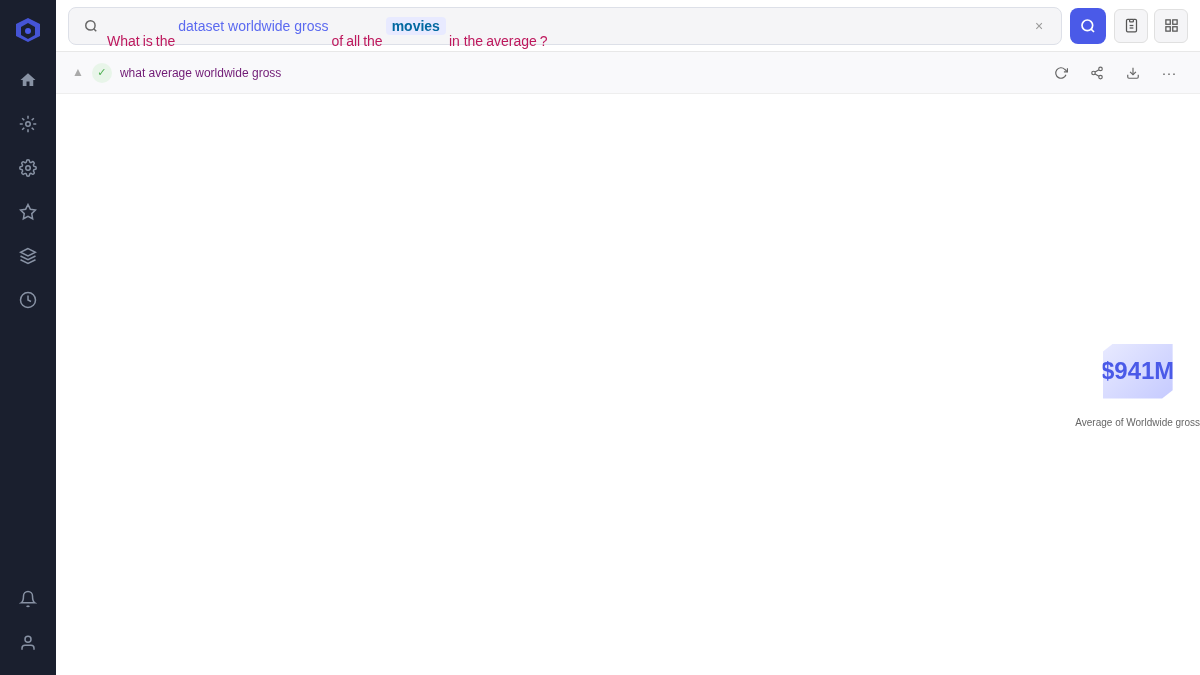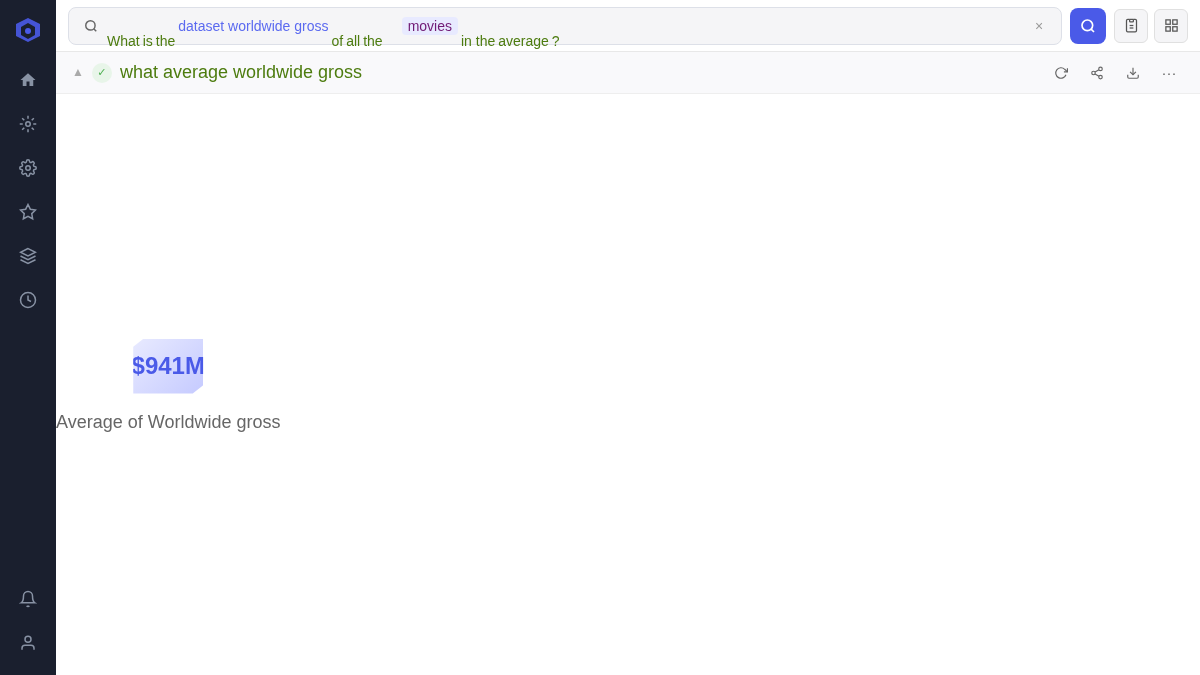--- a/index.html
+++ b/index.html
@@ -106,37 +106,36 @@
 
     .query-tokens {
       display: flex;
       align-items: center;
       gap: 3px;
       flex: 1;
       font-size: 14px;
     }
 
     .token-plain {
-      color: #4d7c0f;
+      color: #be185d;
       font-weight: 400;
       margin-top: 30px;
     }
 
     .token-highlight {
       color: #5b6af0;
       font-weight: 500;
     }
 
     .token-blue-bg {
       background: #e8eaff;
-      color: #701a75;
+      color: #0369a1;
       padding: 1px 6px;
       border-radius: 4px;
-      font-weight: 400;
-      margin-left: 16px;
+      font-weight: 700;
     }
 
     .clear-btn {
       width: 20px;
       height: 20px;
       display: flex;
       align-items: center;
       justify-content: center;
       cursor: pointer;
       color: #999;
@@ -201,22 +200,22 @@
       background: #e8f5e9;
       border-radius: 50%;
       display: flex;
       align-items: center;
       justify-content: center;
       color: #4caf50;
       font-size: 11px;
     }
 
     .subtitle-text {
-      font-size: 18px;
-      color: #4d7c0f;
+      font-size: 12px;
+      color: #701a75;
     }
 
     .subtitle-right {
       display: flex;
       align-items: center;
       gap: 6px;
     }
 
     .subtitle-btn {
       width: 30px;
@@ -228,21 +227,21 @@
       cursor: pointer;
       color: #666;
       font-size: 15px;
     }
 
     
     .result-area {
       flex: 1;
       display: flex;
       flex-direction: column;
-      align-items: flex-start;
+      align-items: flex-end;
       justify-content: center;
       background: #ffffff;
     }
 
     .metric-card {
       display: flex;
       flex-direction: column;
       align-items: center;
       gap: 16px;
     }
@@ -260,21 +259,21 @@
       width: 70px;
       height: 55px;
       background: linear-gradient(135deg, #e8eaff 0%, #c5caff 100%);
       clip-path: polygon(0% 15%, 15% 0%, 100% 0%, 100% 85%, 85% 100%, 0% 100%);
       display: flex;
       align-items: center;
       justify-content: center;
     }
 
     .metric-label {
-      font-size: 18px;
+      font-size: 10px;
       color: #666;
       text-align: center;
     }
 
     
     .chevron-up {
       color: #aaa;
       font-size: 12px;
       margin-bottom: 2px;
     }

